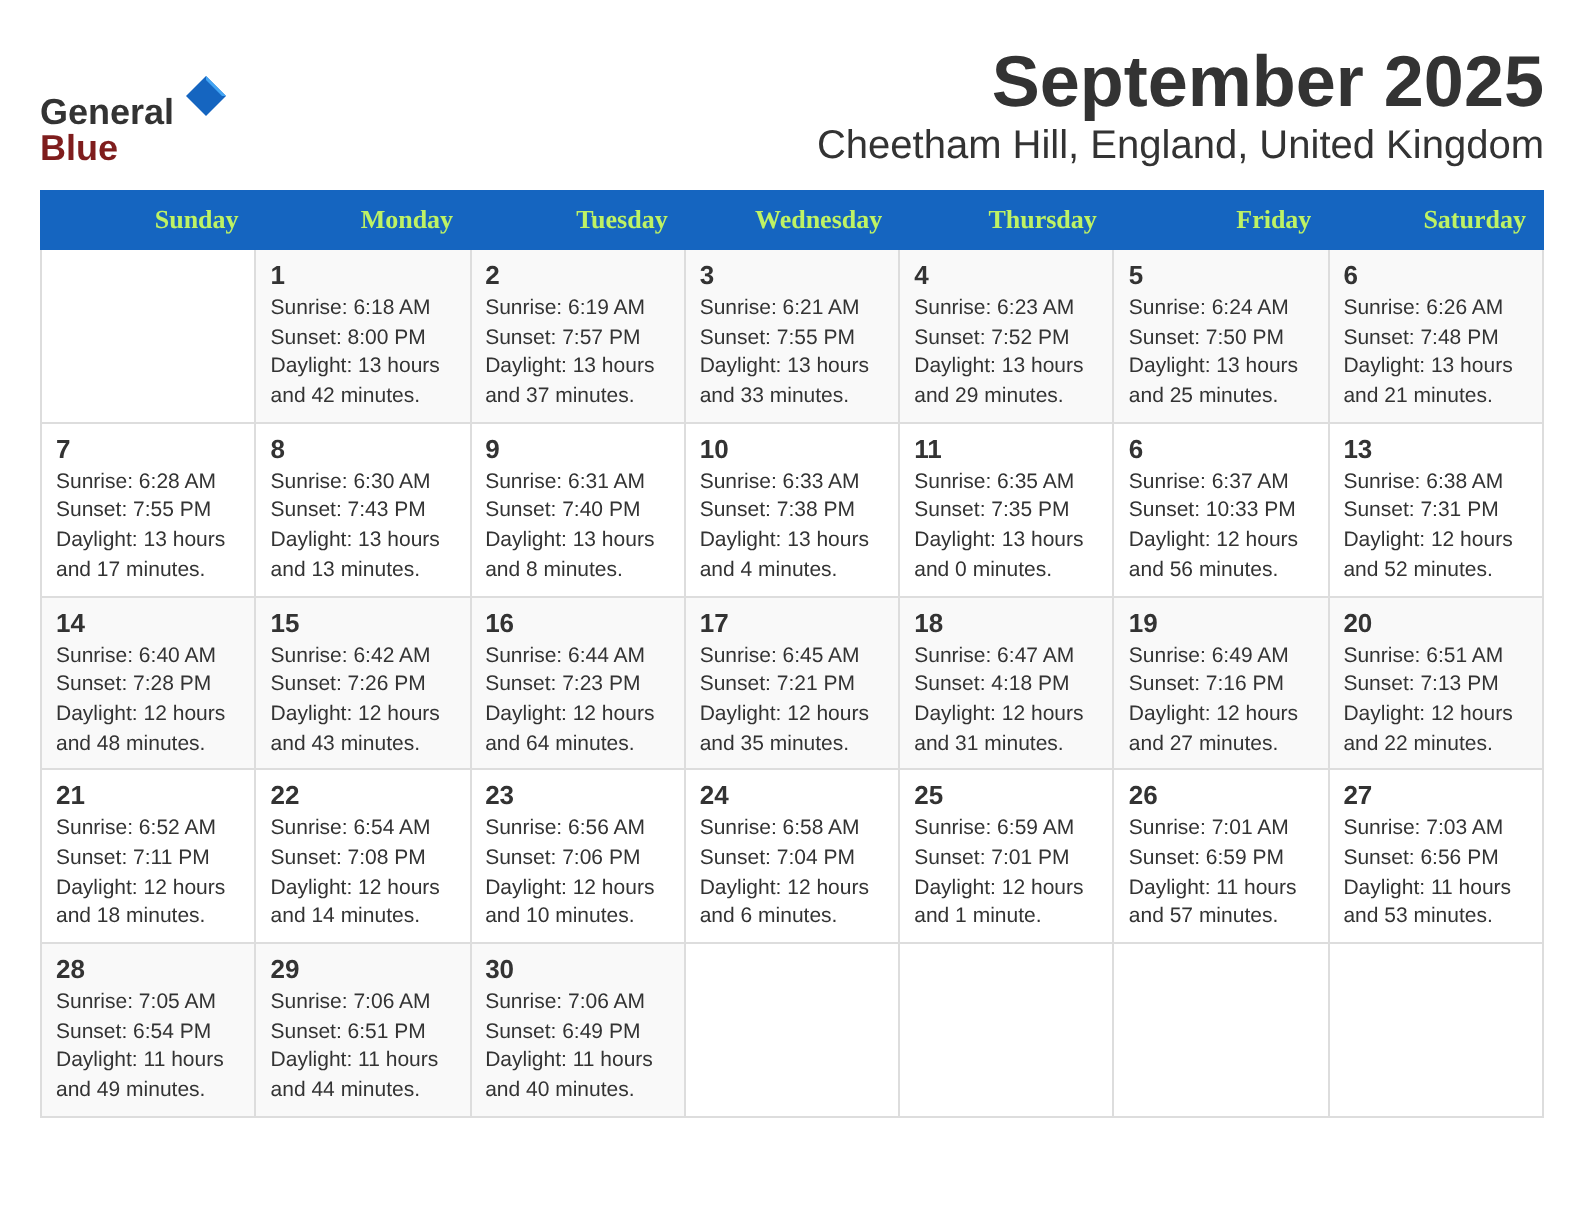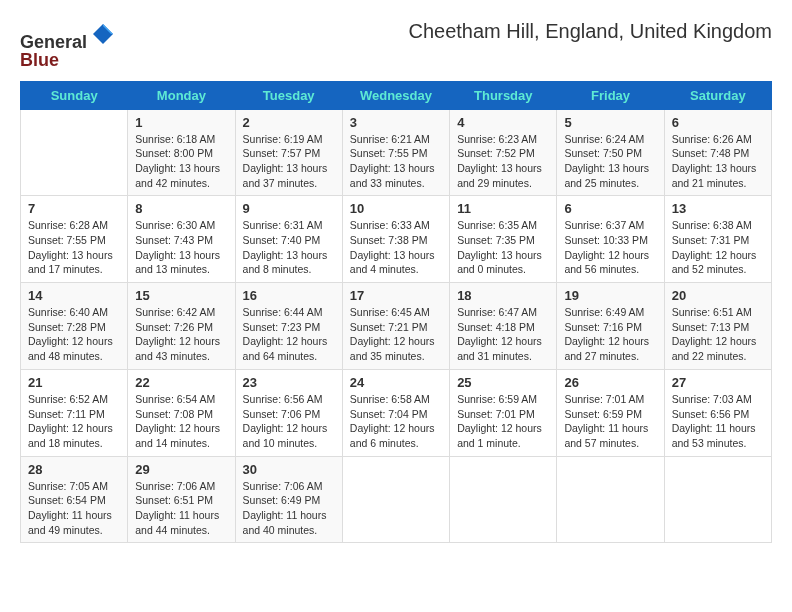--- a/index.html
+++ b/index.html
@@ -6,21 +6,21 @@
     body {
       font-family: Arial, sans-serif;
       background: #fff;
       width: 792px;
       min-height: 612px;
       padding: 20px;
     }
     .header-section {
       display: flex;
       justify-content: space-between;
-      align-items: flex-start;
+      align-items: flex-end;
       margin-bottom: 10px;
     }
     .logo {
       display: flex;
       align-items: center;
     }
     .logo-text {
       font-size: 18px;
       font-weight: bold;
       line-height: 1.2;
@@ -43,25 +43,26 @@
       font-size: 20px;
       color: #333;
     }
     .calendar {
       width: 100%;
       border-collapse: collapse;
       border: 1px solid #ccc;
     }
     .calendar th {
       background-color: #1565c0;
-      color: #5eead4;
-      text-align: center;
+      color: #bef264;
+      text-align: right;
       padding: 6px 8px;
       font-size: 13px;
       border: 1px solid #1565c0;
+      font-family: Liberation Serif, serif;
     }
     .calendar td {
       vertical-align: top;
       padding: 5px 7px;
       border: 1px solid #ddd;
       width: calc(100% / 7);
       min-height: 85px;
       font-size: 11px;
       color: #333;
       background: #fff;
@@ -96,20 +97,21 @@
       <span class="logo-text">
         <span class="logo-general">General</span><svg class="logo-icon" viewBox="0 0 28 28">
             <polygon points="14,4 24,14 14,24 4,14" fill="#1565c0"></polygon>
             <polygon points="14,4 24,14 22,14 14,6" fill="#42a5f5"></polygon>
           </svg>
       </span>
       <div style="color:#7f1d1d; font-size:18px; font-weight:bold; margin-top:-4px;">Blue</div>
     </div>
   </div>
   <div class="title-section">
+    <div class="month-title">September 2025</div>
     <div class="location-title">Cheetham Hill, England, United Kingdom</div>
   </div>
 </div>
 
 <table class="calendar">
   <thead>
     <tr>
       <th>Sunday</th>
       <th>Monday</th>
       <th>Tuesday</th>

